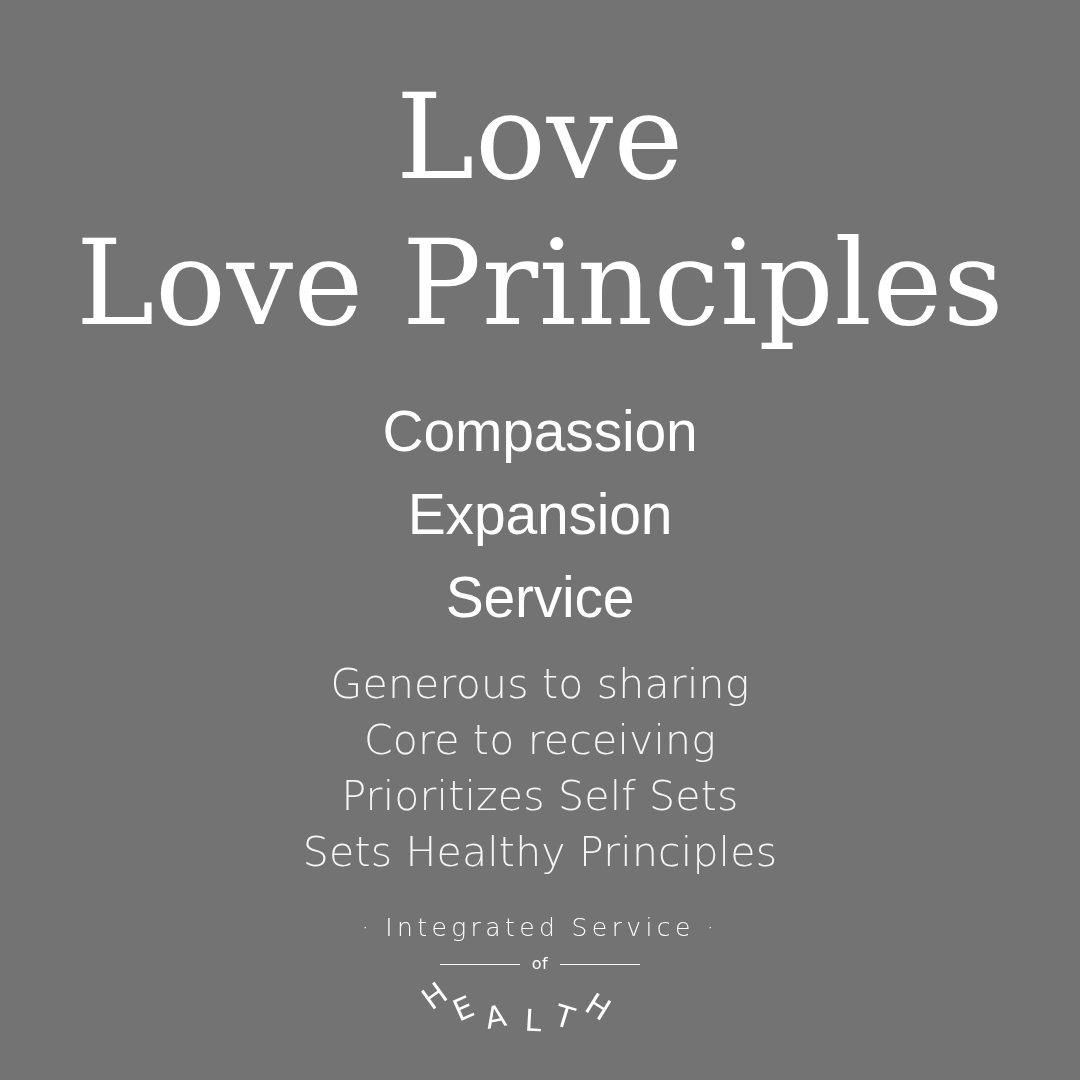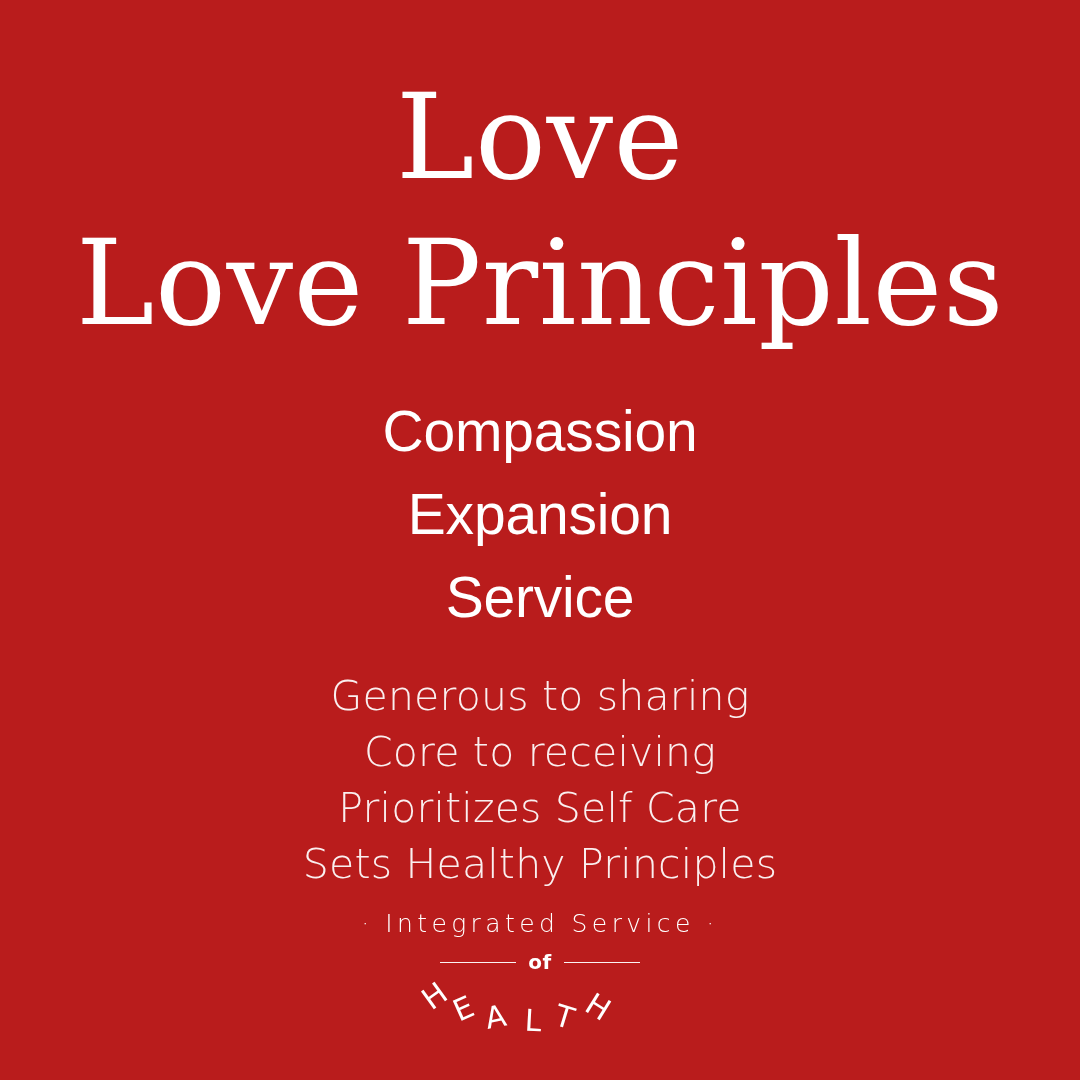--- a/index.html
+++ b/index.html
@@ -63,21 +63,21 @@
     line-height: 1.46;
     color: #ffffff;
     letter-spacing: -0.2px;
     white-space: nowrap;
   }
 
   
   .qualities {
     width: 100%;
     text-align: center;
-    margin-top: 28px;
+    margin-top: 16px;
   }
   .quality {
     display: block;
     font-family: "DejaVu Sans", "Liberation Sans", sans-serif;
     font-weight: 300;
     font-size: 41px;
     line-height: 1.37;
     color: rgba(255,255,255,0.93);
     letter-spacing: 0.2px;
     white-space: nowrap;
@@ -121,22 +121,22 @@
     margin-top: 14px;
     width: 200px;
   }
   .logo-rule {
     height: 1px;
     background: rgba(255,255,255,0.95);
     flex: 1 1 auto;
   }
   .logo-of {
     font-family: "DejaVu Sans", "Liberation Sans", sans-serif;
-    font-weight: 700;
-    font-size: 20px;
+    font-weight: 400;
+    font-size: 16px;
     color: #ffffff;
     padding: 0 12px;
     line-height: 1;
     letter-spacing: 0.5px;
   }
 
   .logo-arc {
     position: relative;
     width: 230px;
     height: 64px;
@@ -152,37 +152,37 @@
     font-family: "DejaVu Sans", "Liberation Sans", sans-serif;
     font-weight: 400;
     font-size: 30px;
     fill: #ffffff;
     letter-spacing: 1px;
   }
 </style>
 </head>
 <body>
 
-<div id="card" style="background: #b91c1c;">
+<div id="card" style="background: #737373;">
 
   <div class="headline-block">
     <span class="headline headline-1">Love</span>
     <span class="headline headline-2">Love Principles</span>
   </div>
 
   <div class="principles">
     <span class="principle">Compassion</span>
     <span class="principle">Expansion</span>
     <span class="principle">Service</span>
   </div>
 
   <div class="qualities">
     <span class="quality">Generous to sharing</span>
     <span class="quality">Core to receiving</span>
-    <span class="quality">Prioritizes Self Care</span>
+    <span class="quality">Prioritizes Self Sets</span>
     <span class="quality">Sets Healthy Principles</span>
   </div>
 
   <div class="logo">
 
     <div class="logo-wordmark">
       <span class="logo-dot">·</span>
       <span class="logo-wordmark-text">Integrated Service</span>
       <span class="logo-dot">·</span>
     </div>

